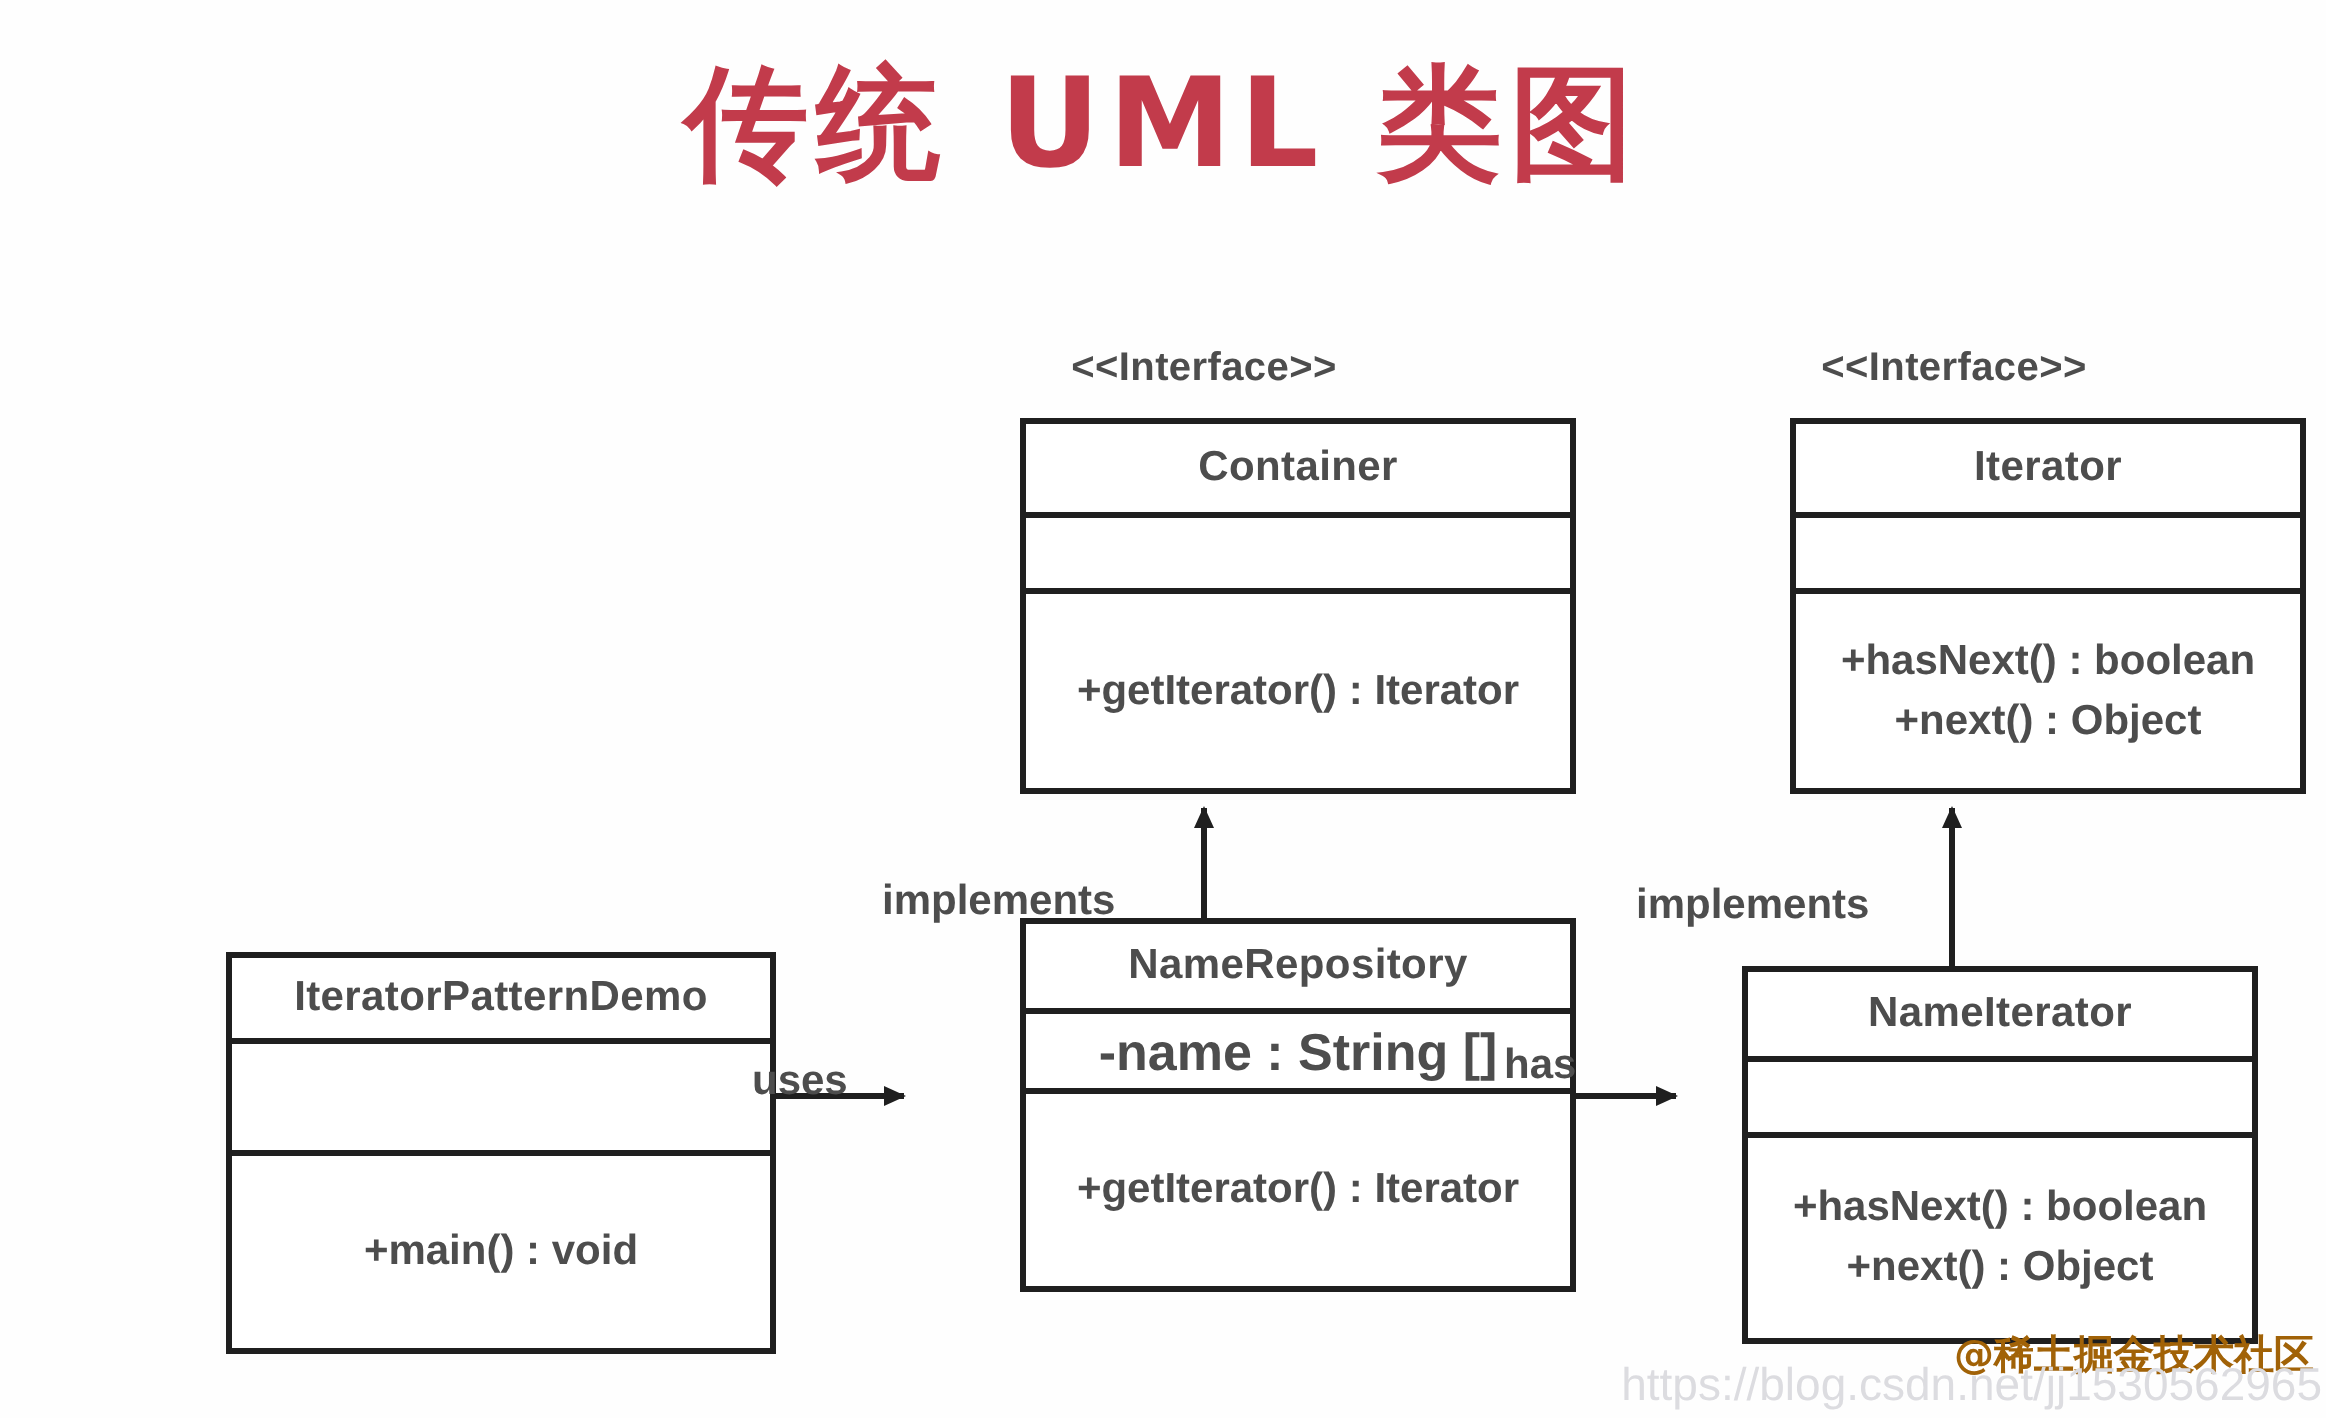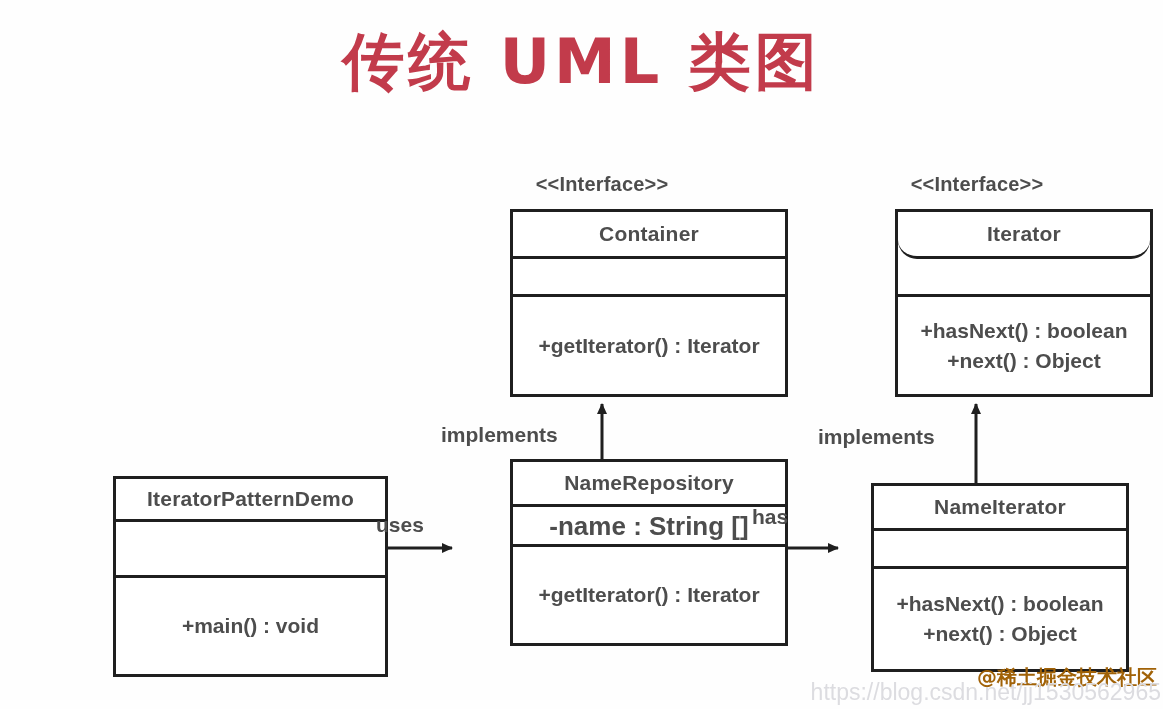--- a/index.html
+++ b/index.html
@@ -87,20 +87,21 @@
   }
 
   
   .edge-label {
     position: absolute;
     color: #4d4d4d;
     font-size: 21px;
     line-height: 24px;
     font-weight: 700;
     white-space: pre;
+    margin-top: 16px;
   }
   svg.edges {
     position: absolute;
     left: 0;
     top: 0;
     width: 1163px;
     height: 709px;
     pointer-events: none;
   }
 
@@ -170,21 +171,21 @@
     <div class="compartment name-compartment" style="height:47px;">Container</div>
     <div class="compartment attr-compartment" style="height:38px;"></div>
     <div class="compartment op-compartment" style="flex:1;">
       <div class="member">+getIterator() : Iterator</div>
     </div>
   </div>
 
   <div class="stereotype" style="left:848px; top:172px; width:258px;">&lt;&lt;Interface&gt;&gt;</div>
 
   <div class="uml-class" id="class-iterator" style="left:848px; top:209px; width:258px; height:188px;">
-    <div class="compartment name-compartment" style="height:47px;border-radius:19px;">Iterator</div>
+    <div class="compartment name-compartment" style="height:47px;">Iterator</div>
     <div class="compartment attr-compartment" style="height:38px;"></div>
     <div class="compartment op-compartment" style="flex:1;">
       <div class="member">+hasNext() : boolean</div>
       <div class="member">+next() : Object</div>
     </div>
   </div>
 
   <div class="uml-class" id="class-demo" style="left:66px; top:476px; width:275px; height:201px;">
     <div class="compartment name-compartment" style="height:43px;">IteratorPatternDemo</div>
     <div class="compartment attr-compartment" style="height:56px;"></div>

